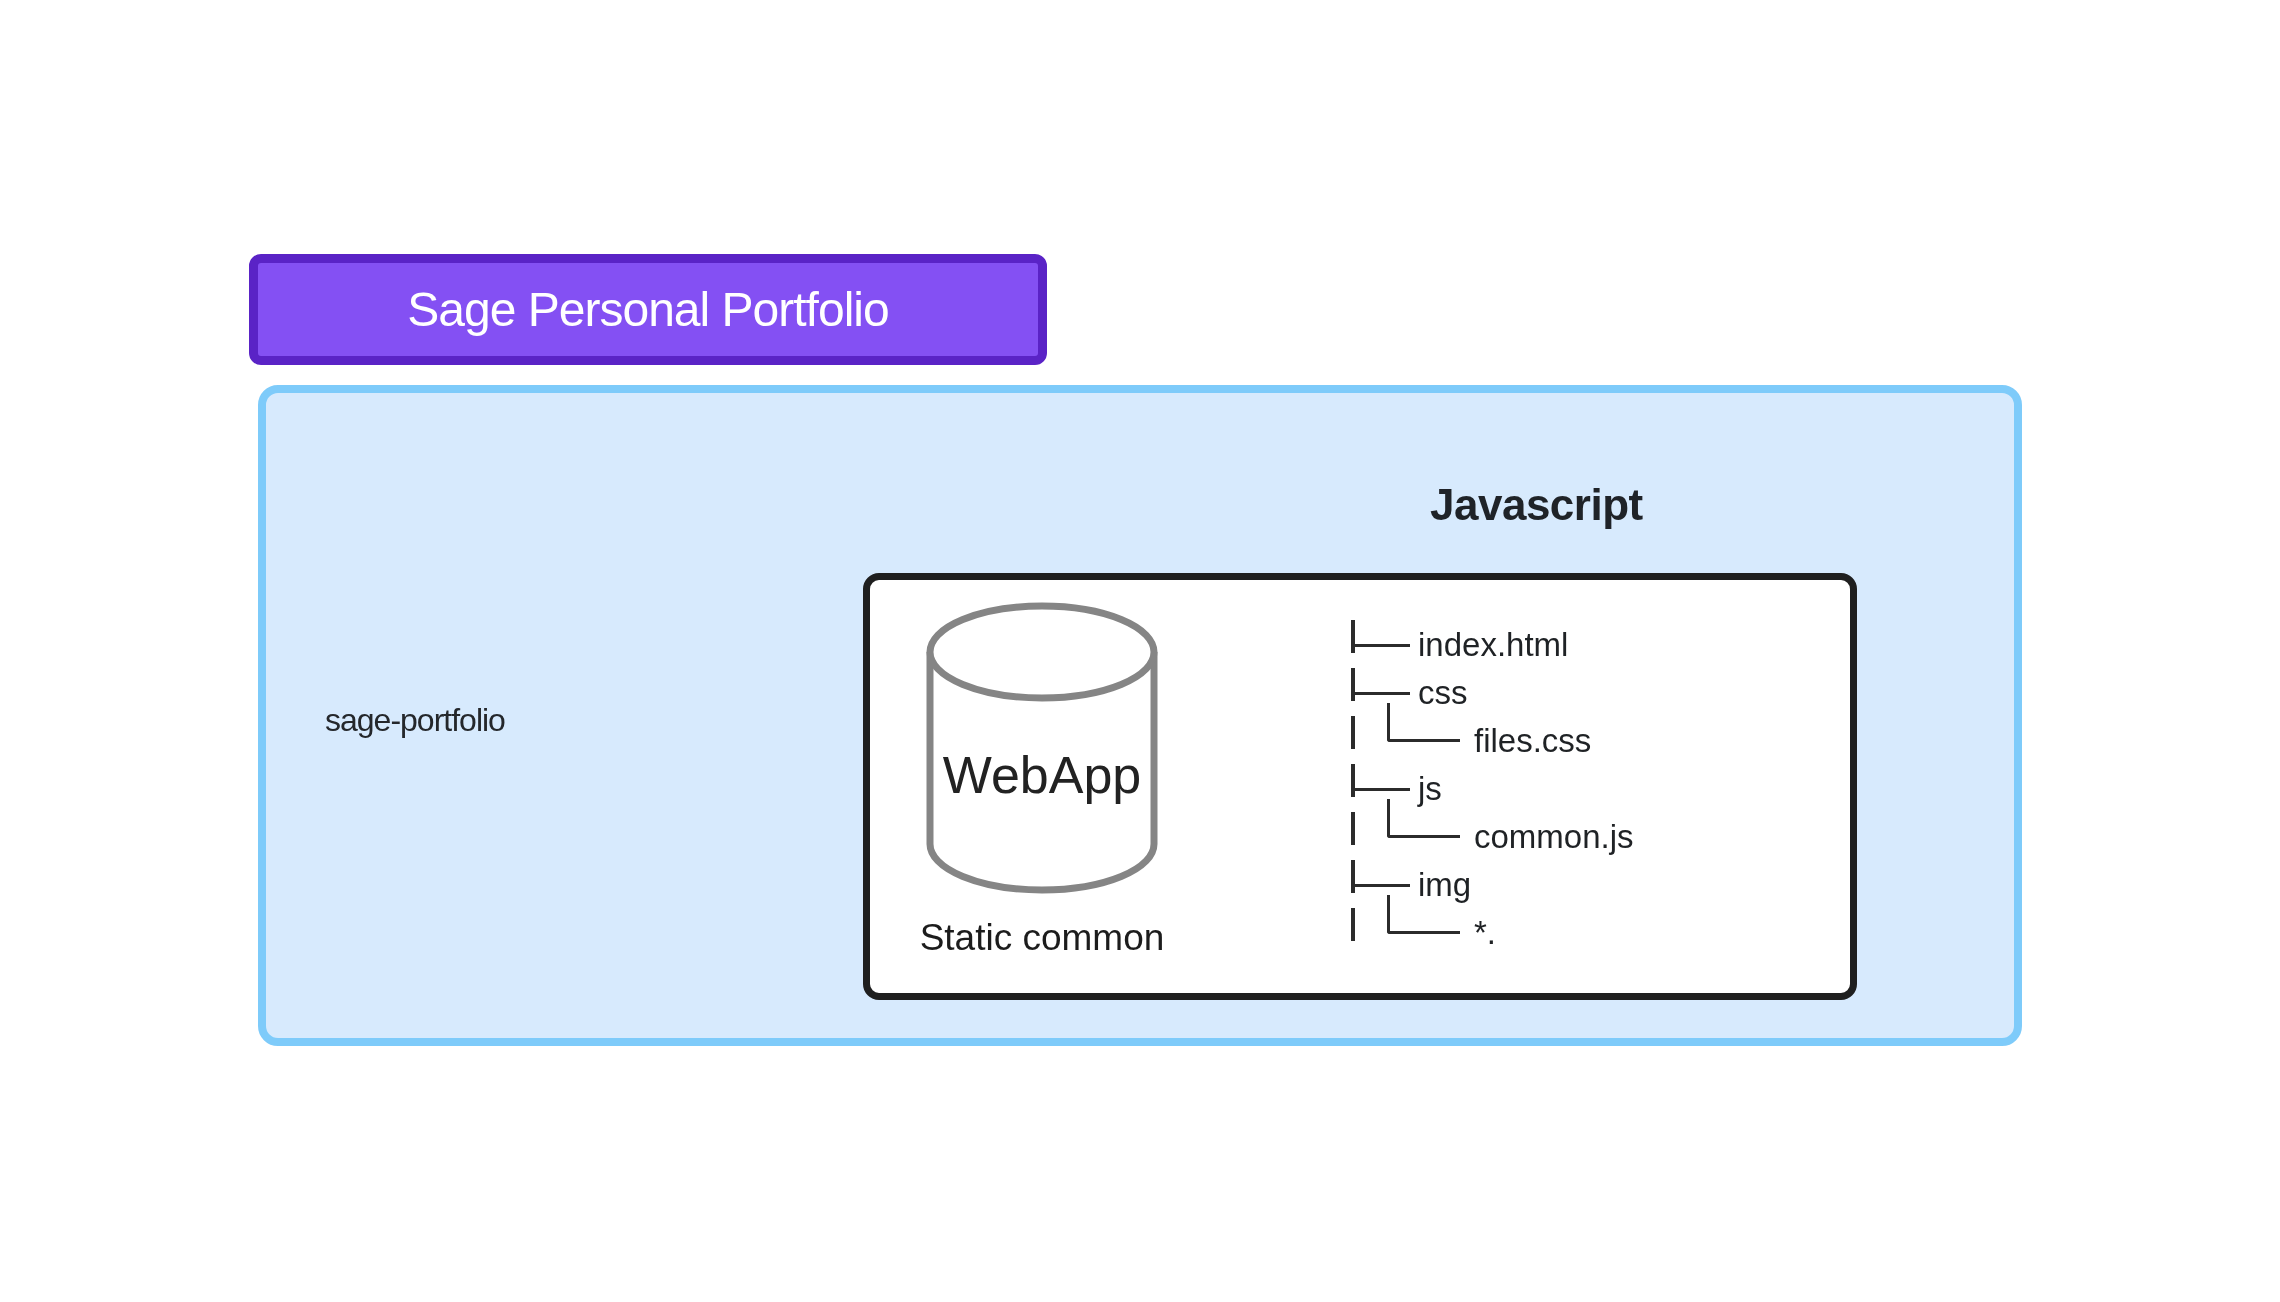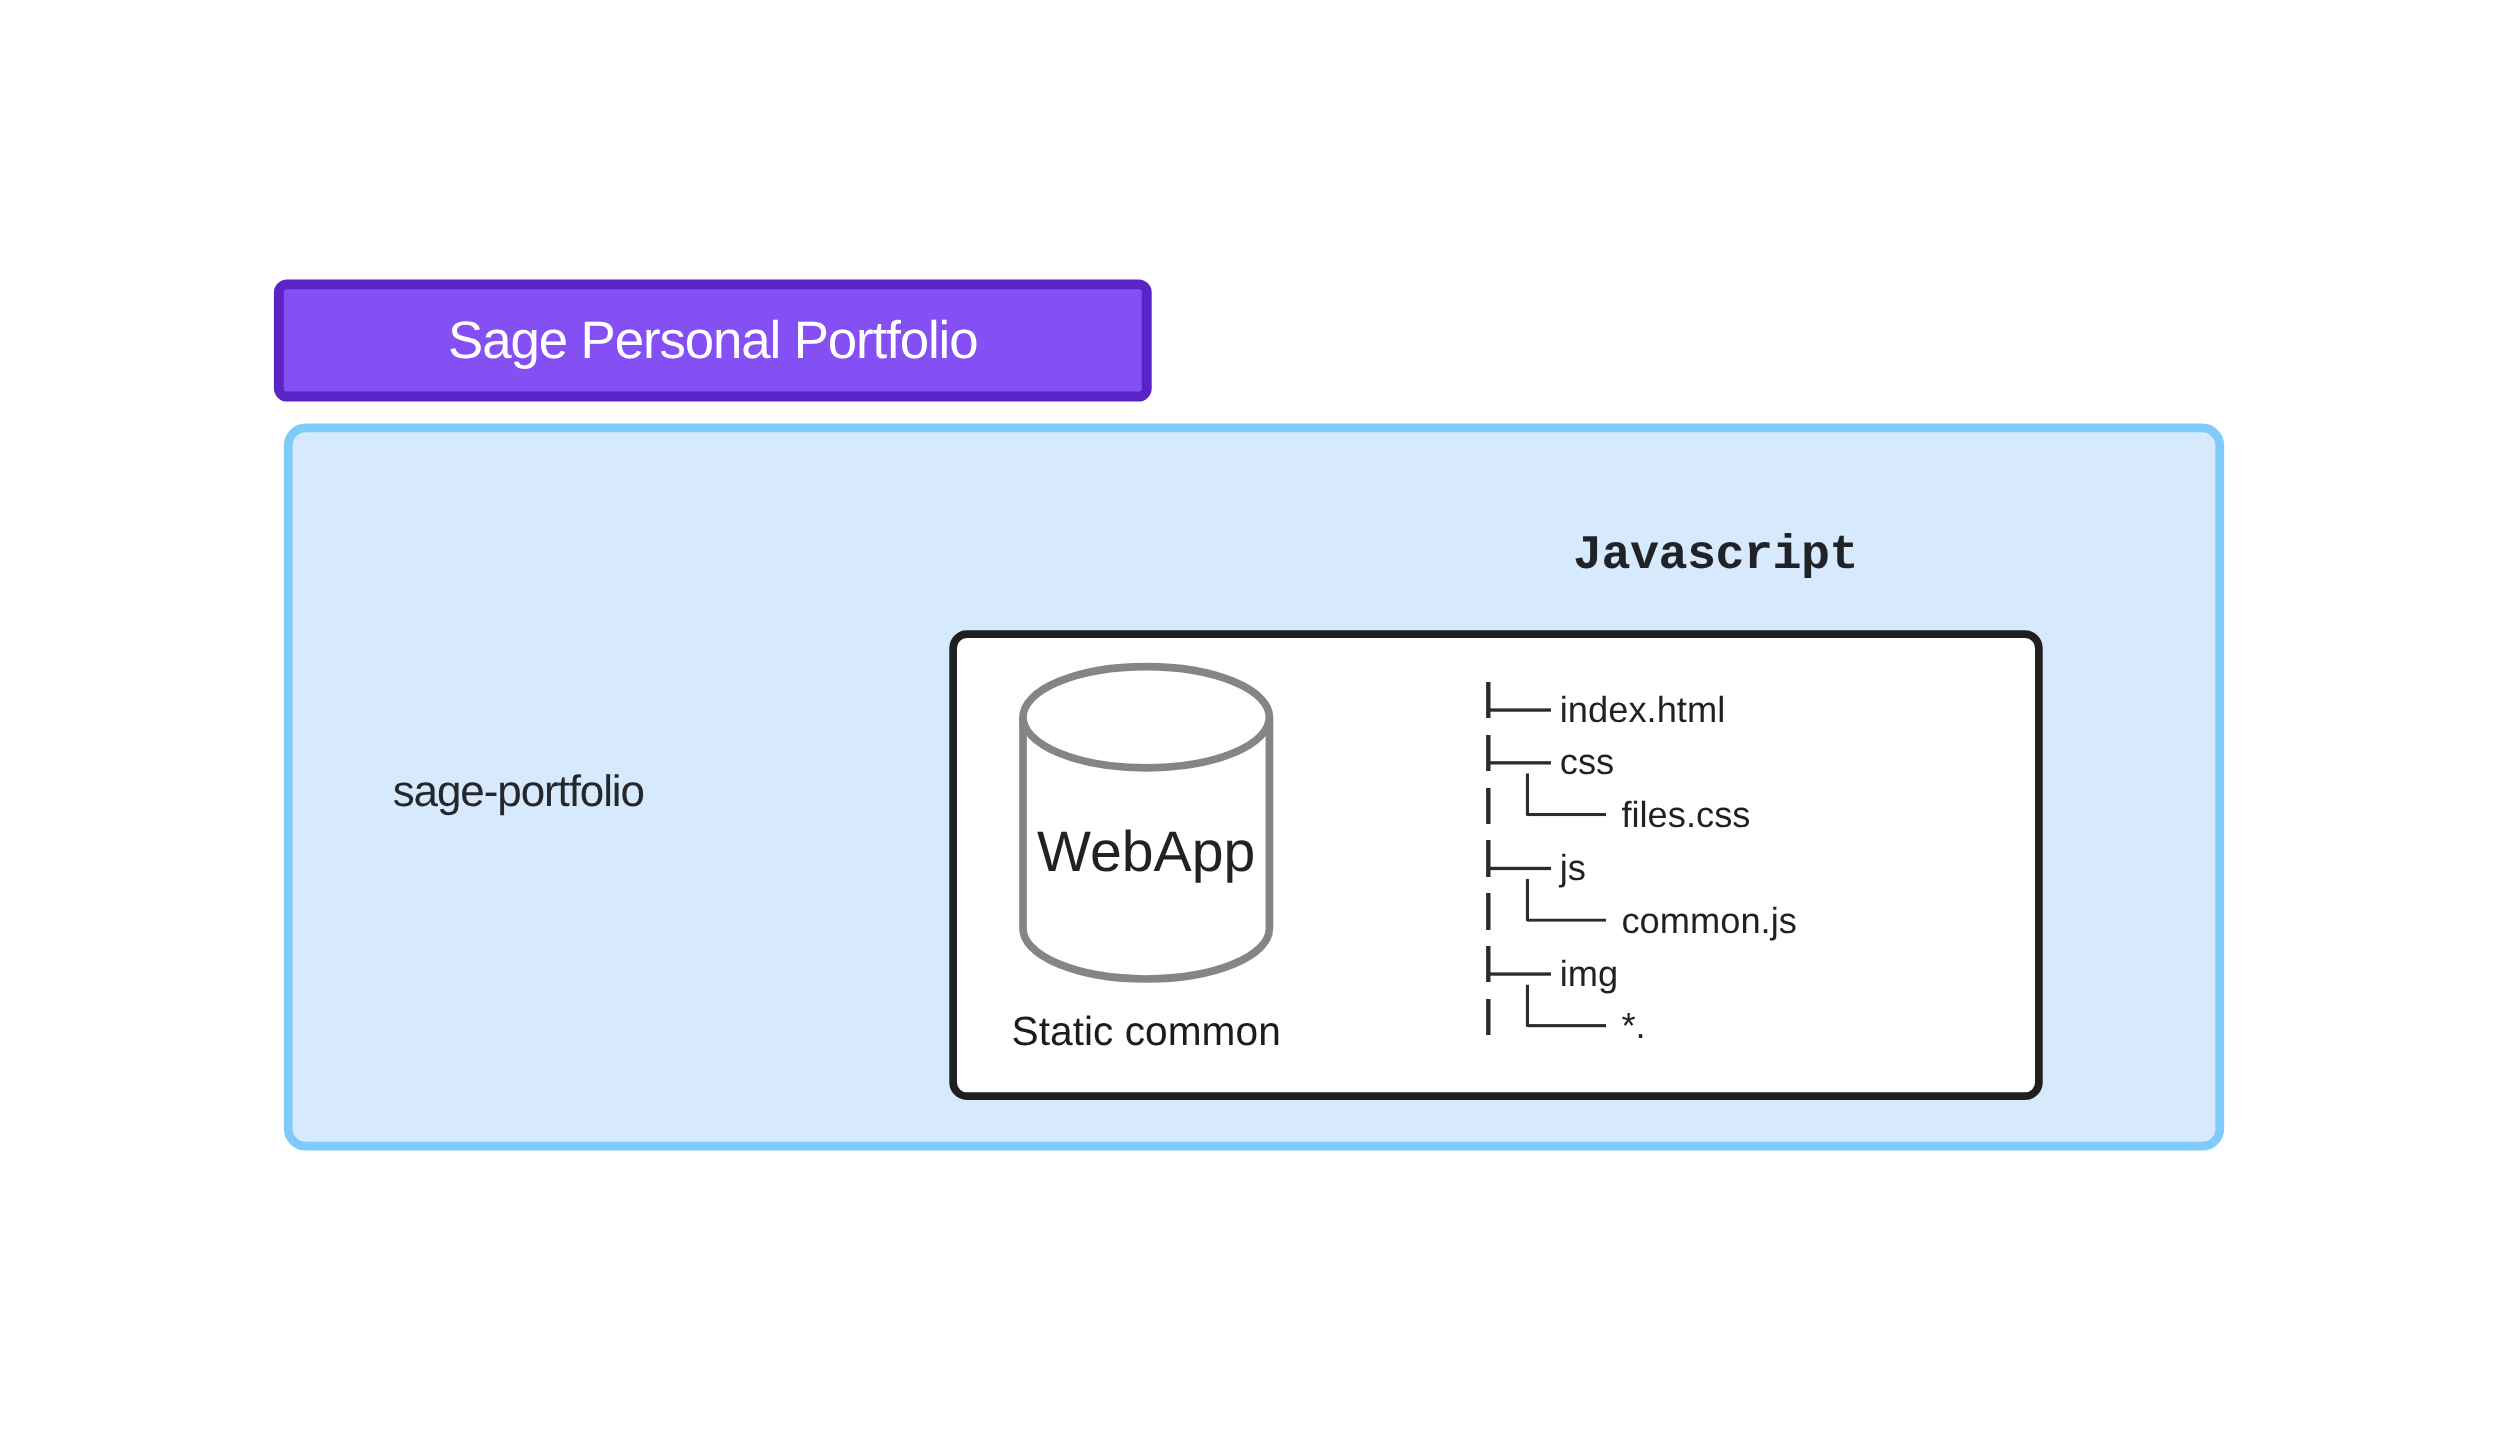--- a/index.html
+++ b/index.html
@@ -16,31 +16,31 @@
 
   
   .title-box{position:absolute;left:249px;top:254px;width:798px;height:111px;
     background:var(--title-fill);border:9px solid var(--title-border);border-radius:12px;
     display:flex;align-items:center;justify-content:center;}
   .title-box .label{color:var(--text-light);font-size:48px;letter-spacing:-1px;font-weight:400;}
 
   
   .repo-container{position:absolute;left:258px;top:385px;width:1764px;height:661px;
     background:var(--container-fill);border:8px solid var(--container-border);border-radius:20px;}
-  .repo-label{position:absolute;left:59px;top:302px;font-size:40px;letter-spacing:-1px;
-    line-height:50px;color:var(--text-dark);margin-left:32px;}
+  .repo-label{position:absolute;left:59px;top:302px;font-size:32px;letter-spacing:-1px;
+    line-height:50px;color:var(--text-dark);}
 
   
   .git-box{position:absolute;left:594px;top:40px;width:491px;height:110px;
     background:var(--git-fill);border:8px solid var(--git-border);border-radius:12px;
     display:flex;align-items:center;justify-content:center;}
   .git-box .label{color:var(--text-light);font-size:45px;letter-spacing:-1px;}
 
   .language-label{position:absolute;left:1164px;top:87px;font-size:44px;font-weight:600;
-    line-height:50px;letter-spacing:-0.5px;color:#1f2328;font-family:Liberation Mono, monospace;}
+    line-height:50px;letter-spacing:-0.5px;color:#1f2328;}
 
   
   .webapp-box{position:absolute;left:597px;top:180px;width:994px;height:427px;
     background:#ffffff;border:7px solid var(--box-border);border-radius:16px;}
 
   .cylinder{position:absolute;left:55px;top:22px;}
   .cyl-stroke{stroke:var(--cylinder);stroke-width:7;fill:#ffffff;}
   .webapp-label{position:absolute;left:55px;top:175px;width:234px;text-align:center;
     font-size:52px;line-height:40px;color:#222;}
   .static-label{position:absolute;left:40px;top:338px;width:264px;text-align:center;

